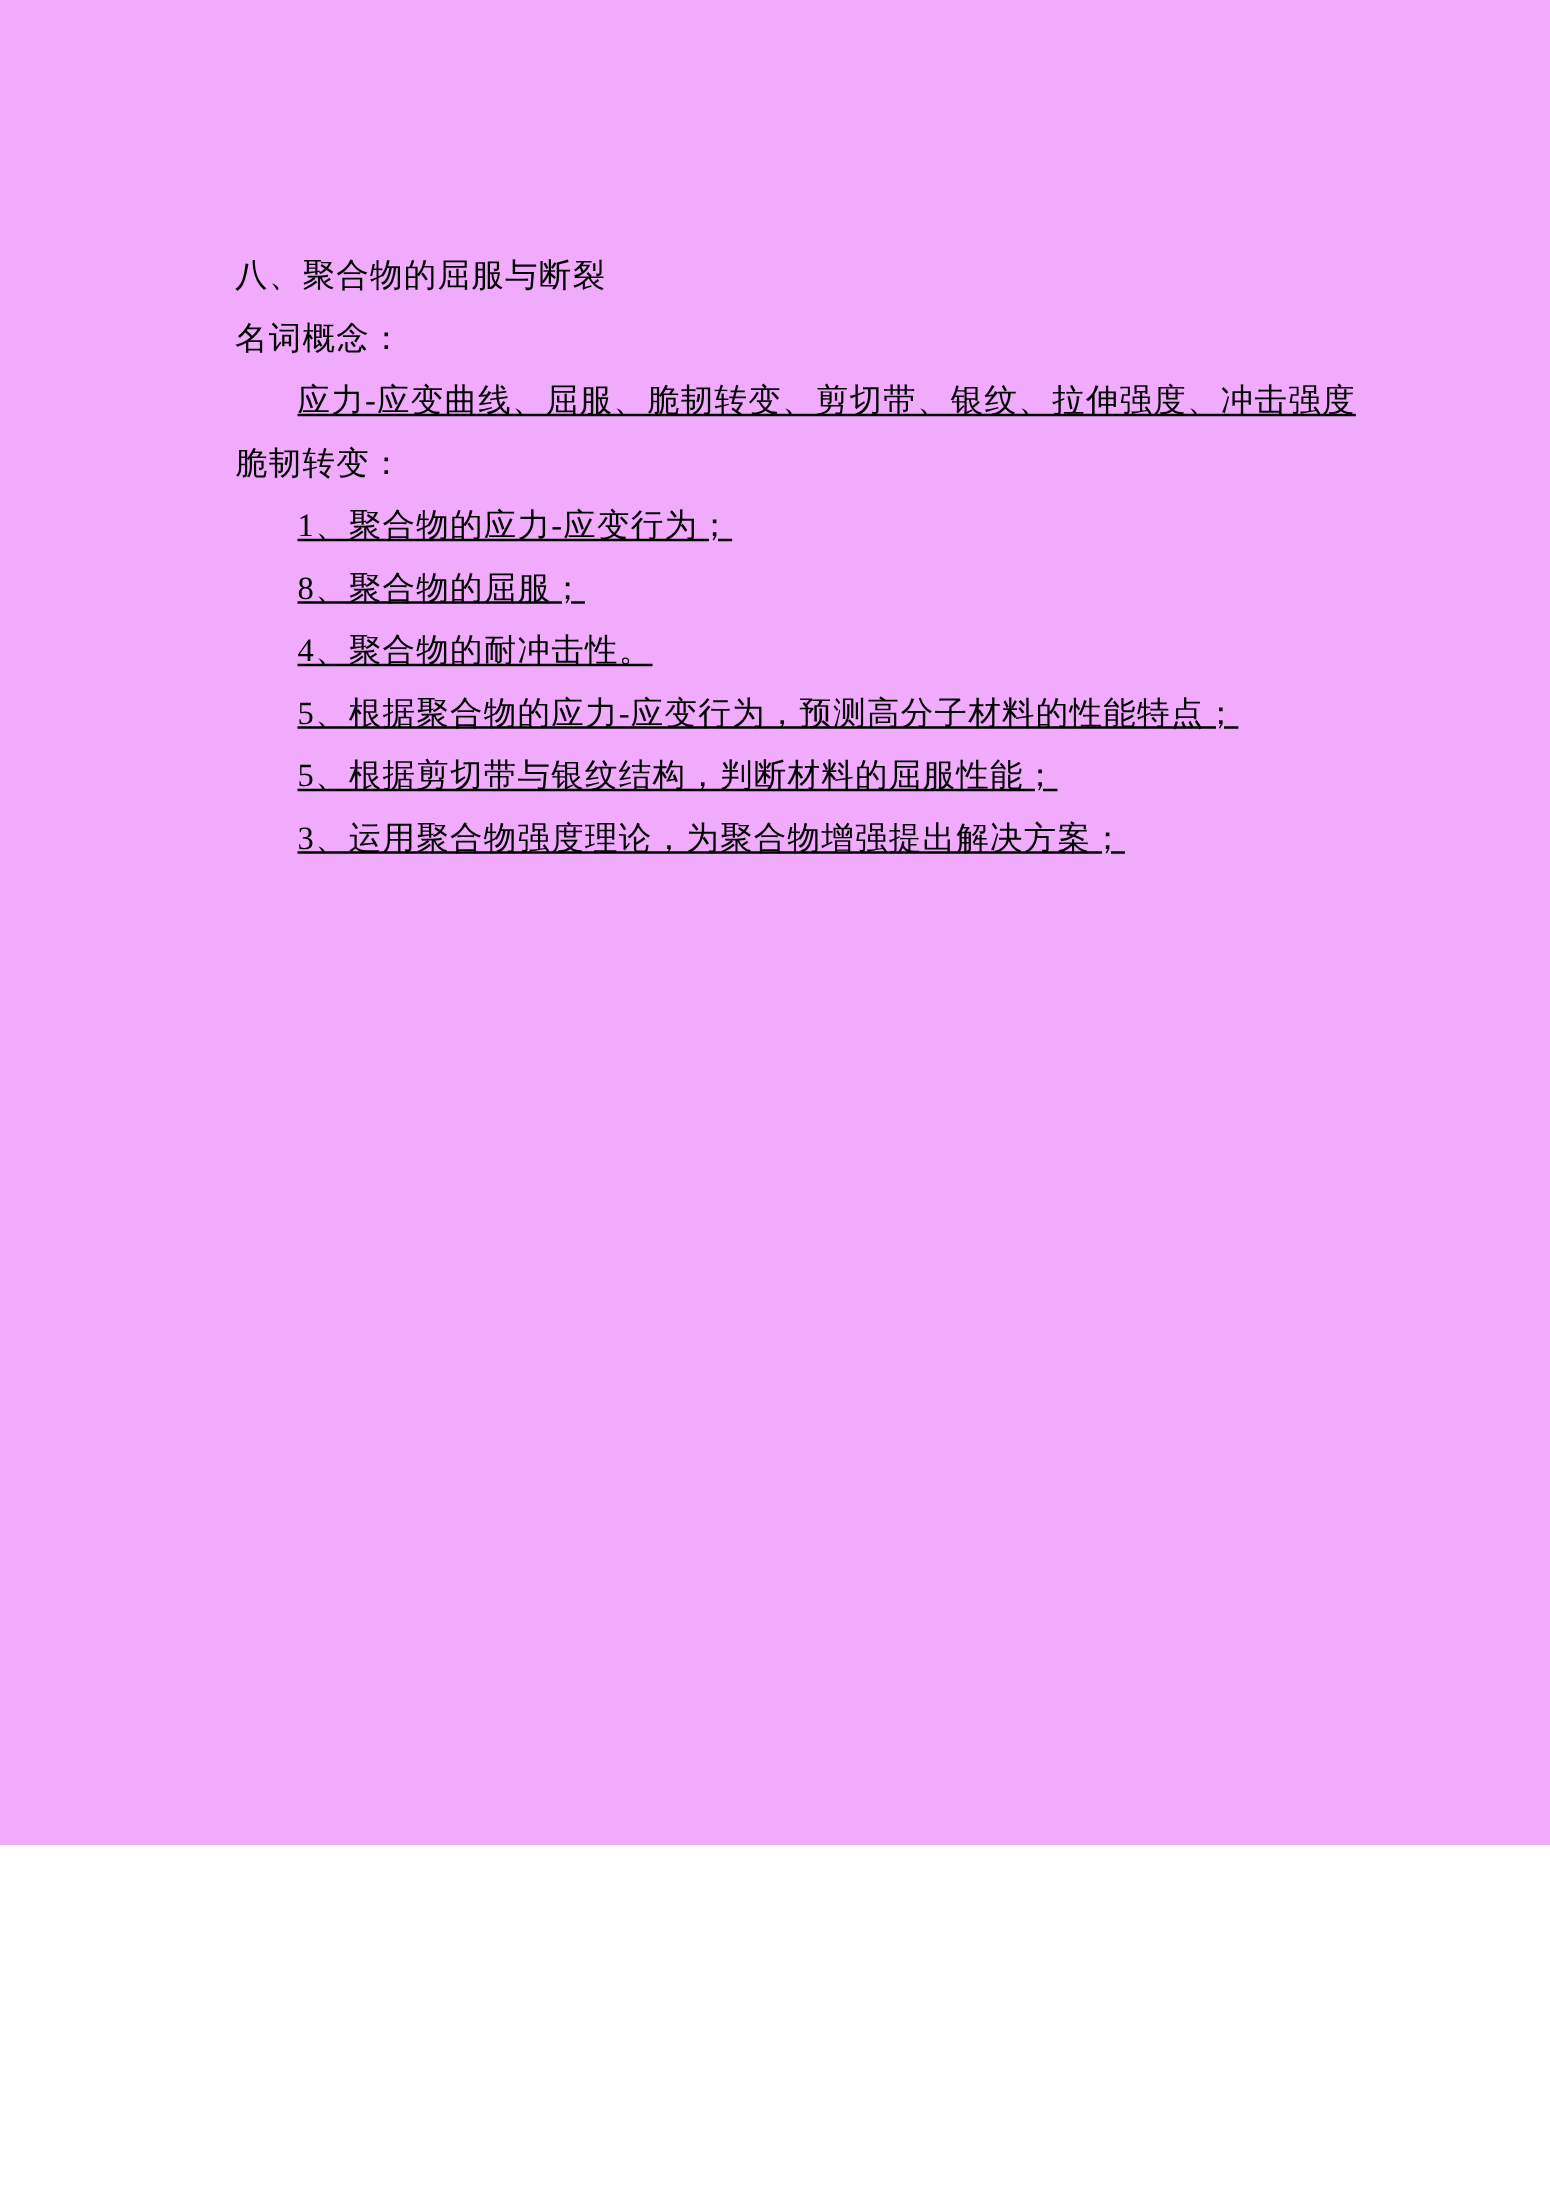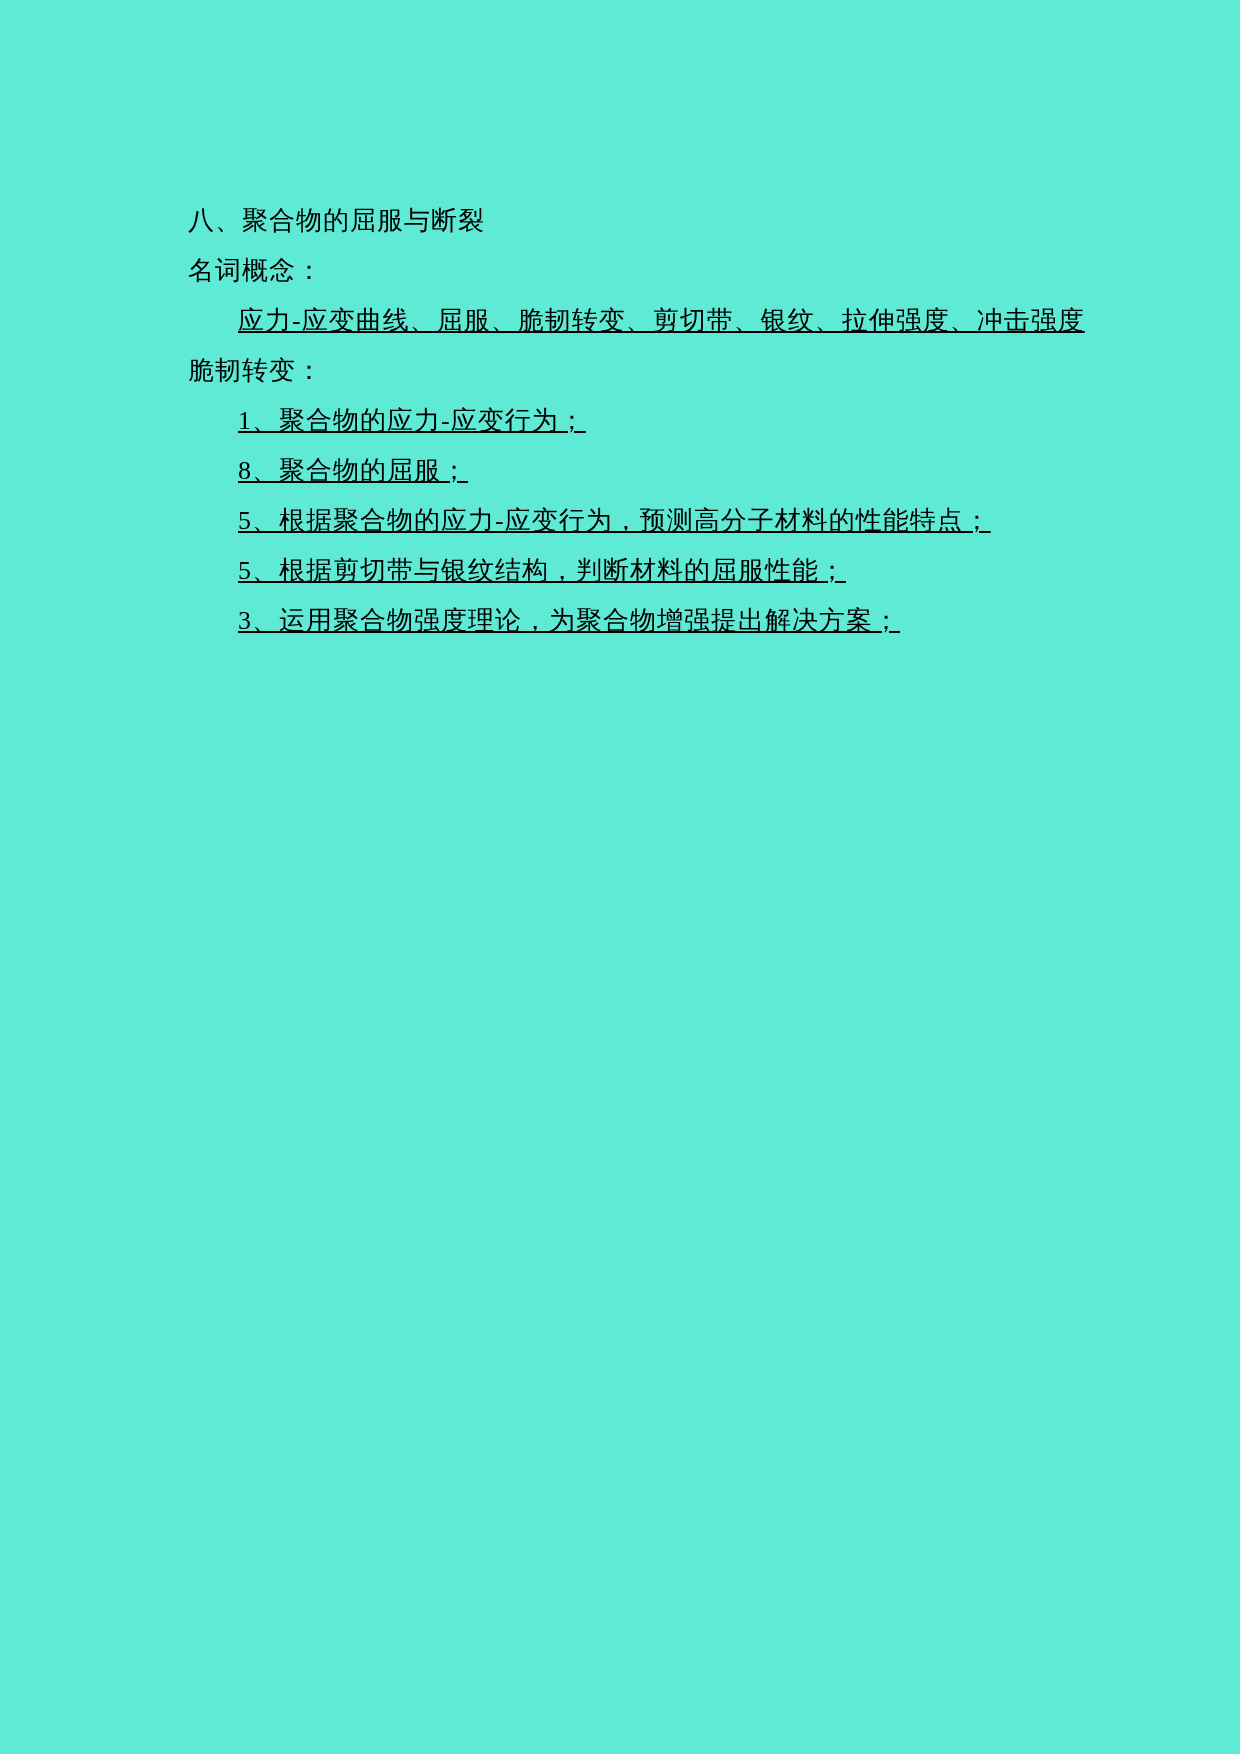--- a/index.html
+++ b/index.html
@@ -3,22 +3,22 @@
   <meta charset="utf-8">
   <style>
     html, body {
       margin: 0;
       padding: 0;
       background: #ffffff;
     }
     .page {
       position: relative;
       width: 1240px;
-      height: 1754px;
-      background: #5eead4;
+      height: 1476px;
+      background: #f0abfc;
       color: #000000;
       font-family: "Liberation Serif", "DejaVu Serif", serif;
       overflow: hidden;
     }
     .content {
       position: absolute;
       top: 196px;
       left: 188px;
       width: 866px;
     }
@@ -56,20 +56,21 @@
 
     <p class="line indent">应力-应变曲线、屈服、脆韧转变、剪切带、银纹、拉伸强度、冲击强度</p>
 
     <p class="line">脆韧转变：</p>
 
     <p class="line indent">1、聚合物的应力-应变行为；</p>
 
     <p class="line indent">8、聚合物的屈服；</p>
 
 
+    <p class="line indent">4、聚合物的耐冲击性。</p>
 
 
     <p class="line indent">5、根据聚合物的应力-应变行为，预测高分子材料的性能特点；</p>
 
     <p class="line indent">5、根据剪切带与银纹结构，判断材料的屈服性能；</p>
 
     <p class="line indent">3、运用聚合物强度理论，为聚合物增强提出解决方案；</p>
 
 
   </div>

